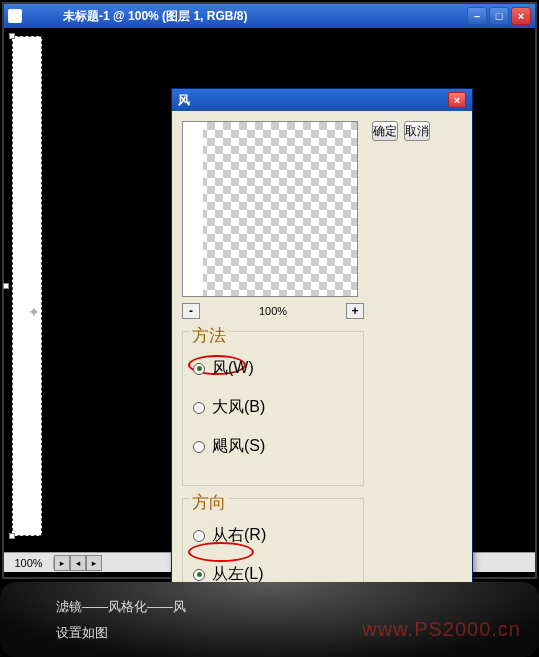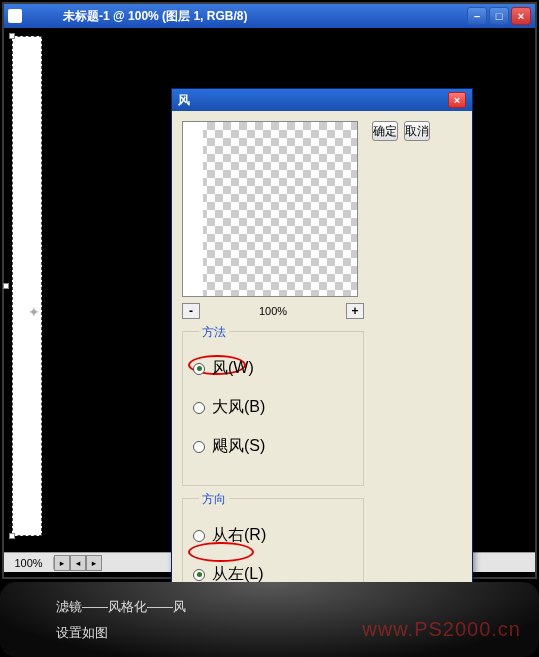--- a/index.html
+++ b/index.html
@@ -167,25 +167,25 @@
 }
 .zoom-pct { font-size: 11px; }
 .group {
   border: 1px solid #d0ccc0;
   margin-top: 12px;
   padding: 8px 10px 10px 10px;
   position: relative;
 }
 .group-label {
   position: absolute;
-  top: -8px; left: 16px;
+  top: -8px; left: 6px;
   background: #ece9d8;
   padding: 0 3px;
-  color: #1d4ed8;
-  font-size: 12px;
+  color: #a16207;
+  font-size: 17px;
 }
 .radio-row {
   display: flex;
   align-items: center;
   gap: 7px;
   margin: 18px 0;
   position: relative;
   font-size: 16px;
 }
 .radio {

